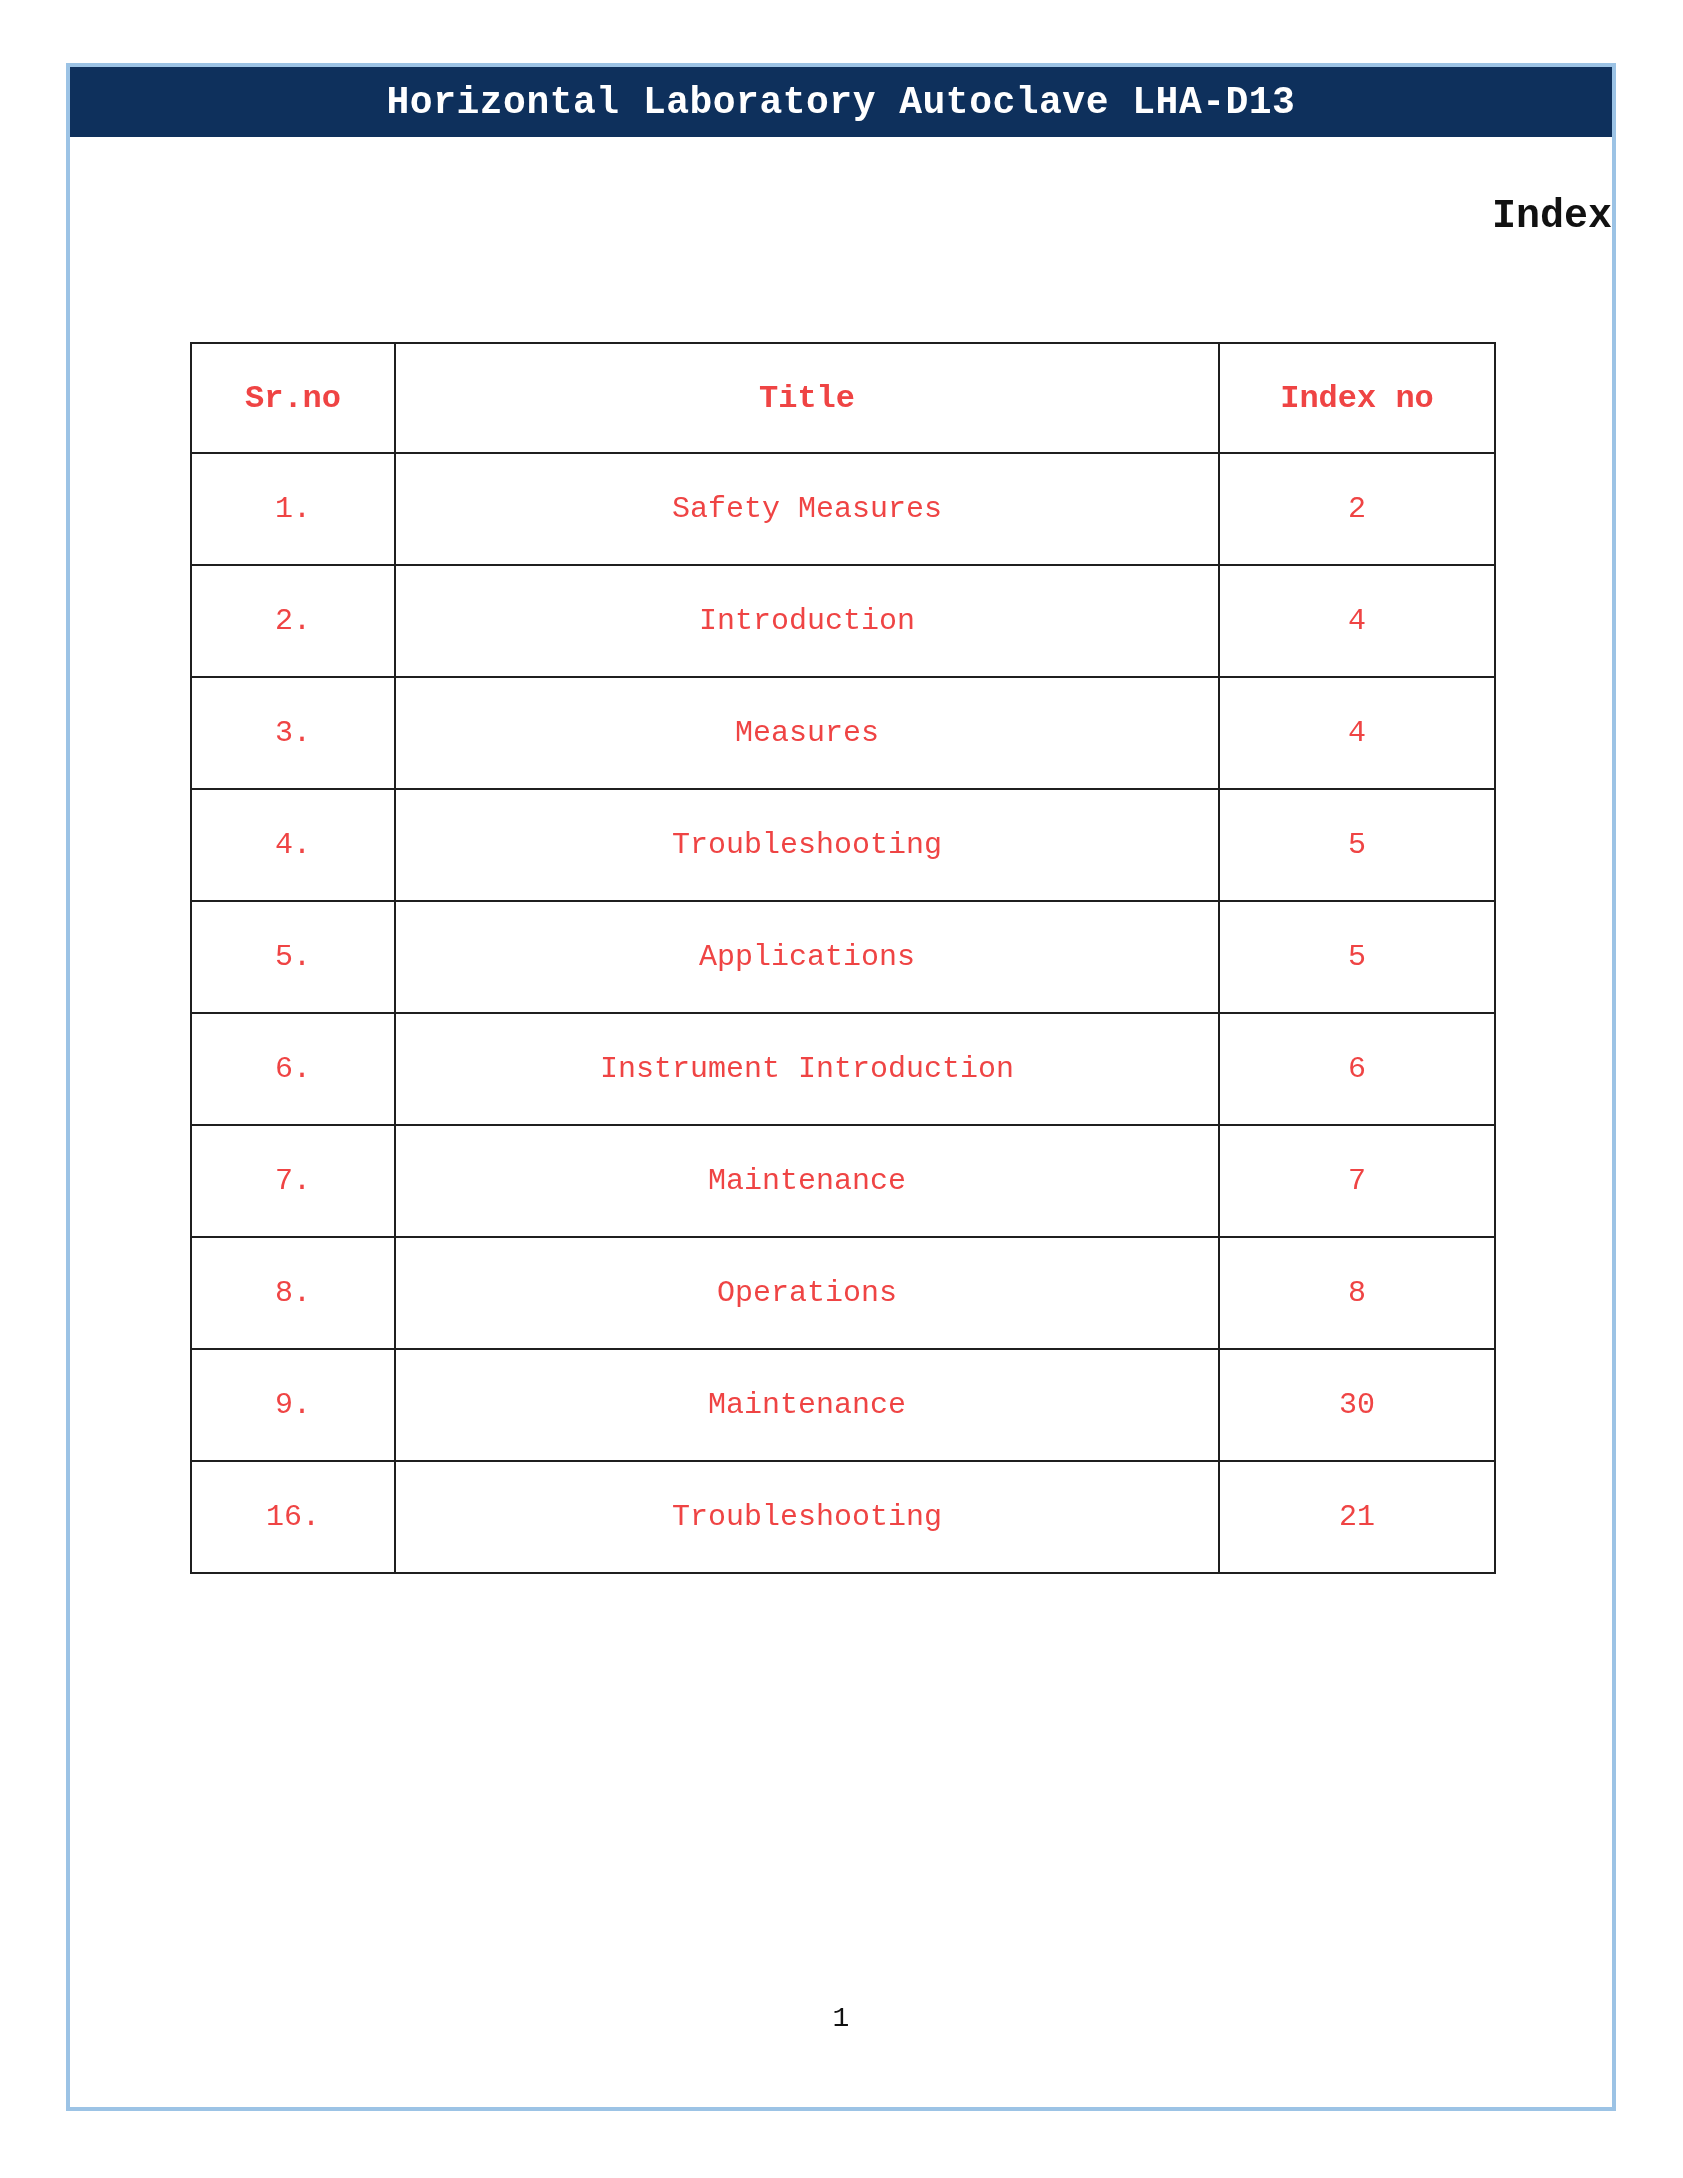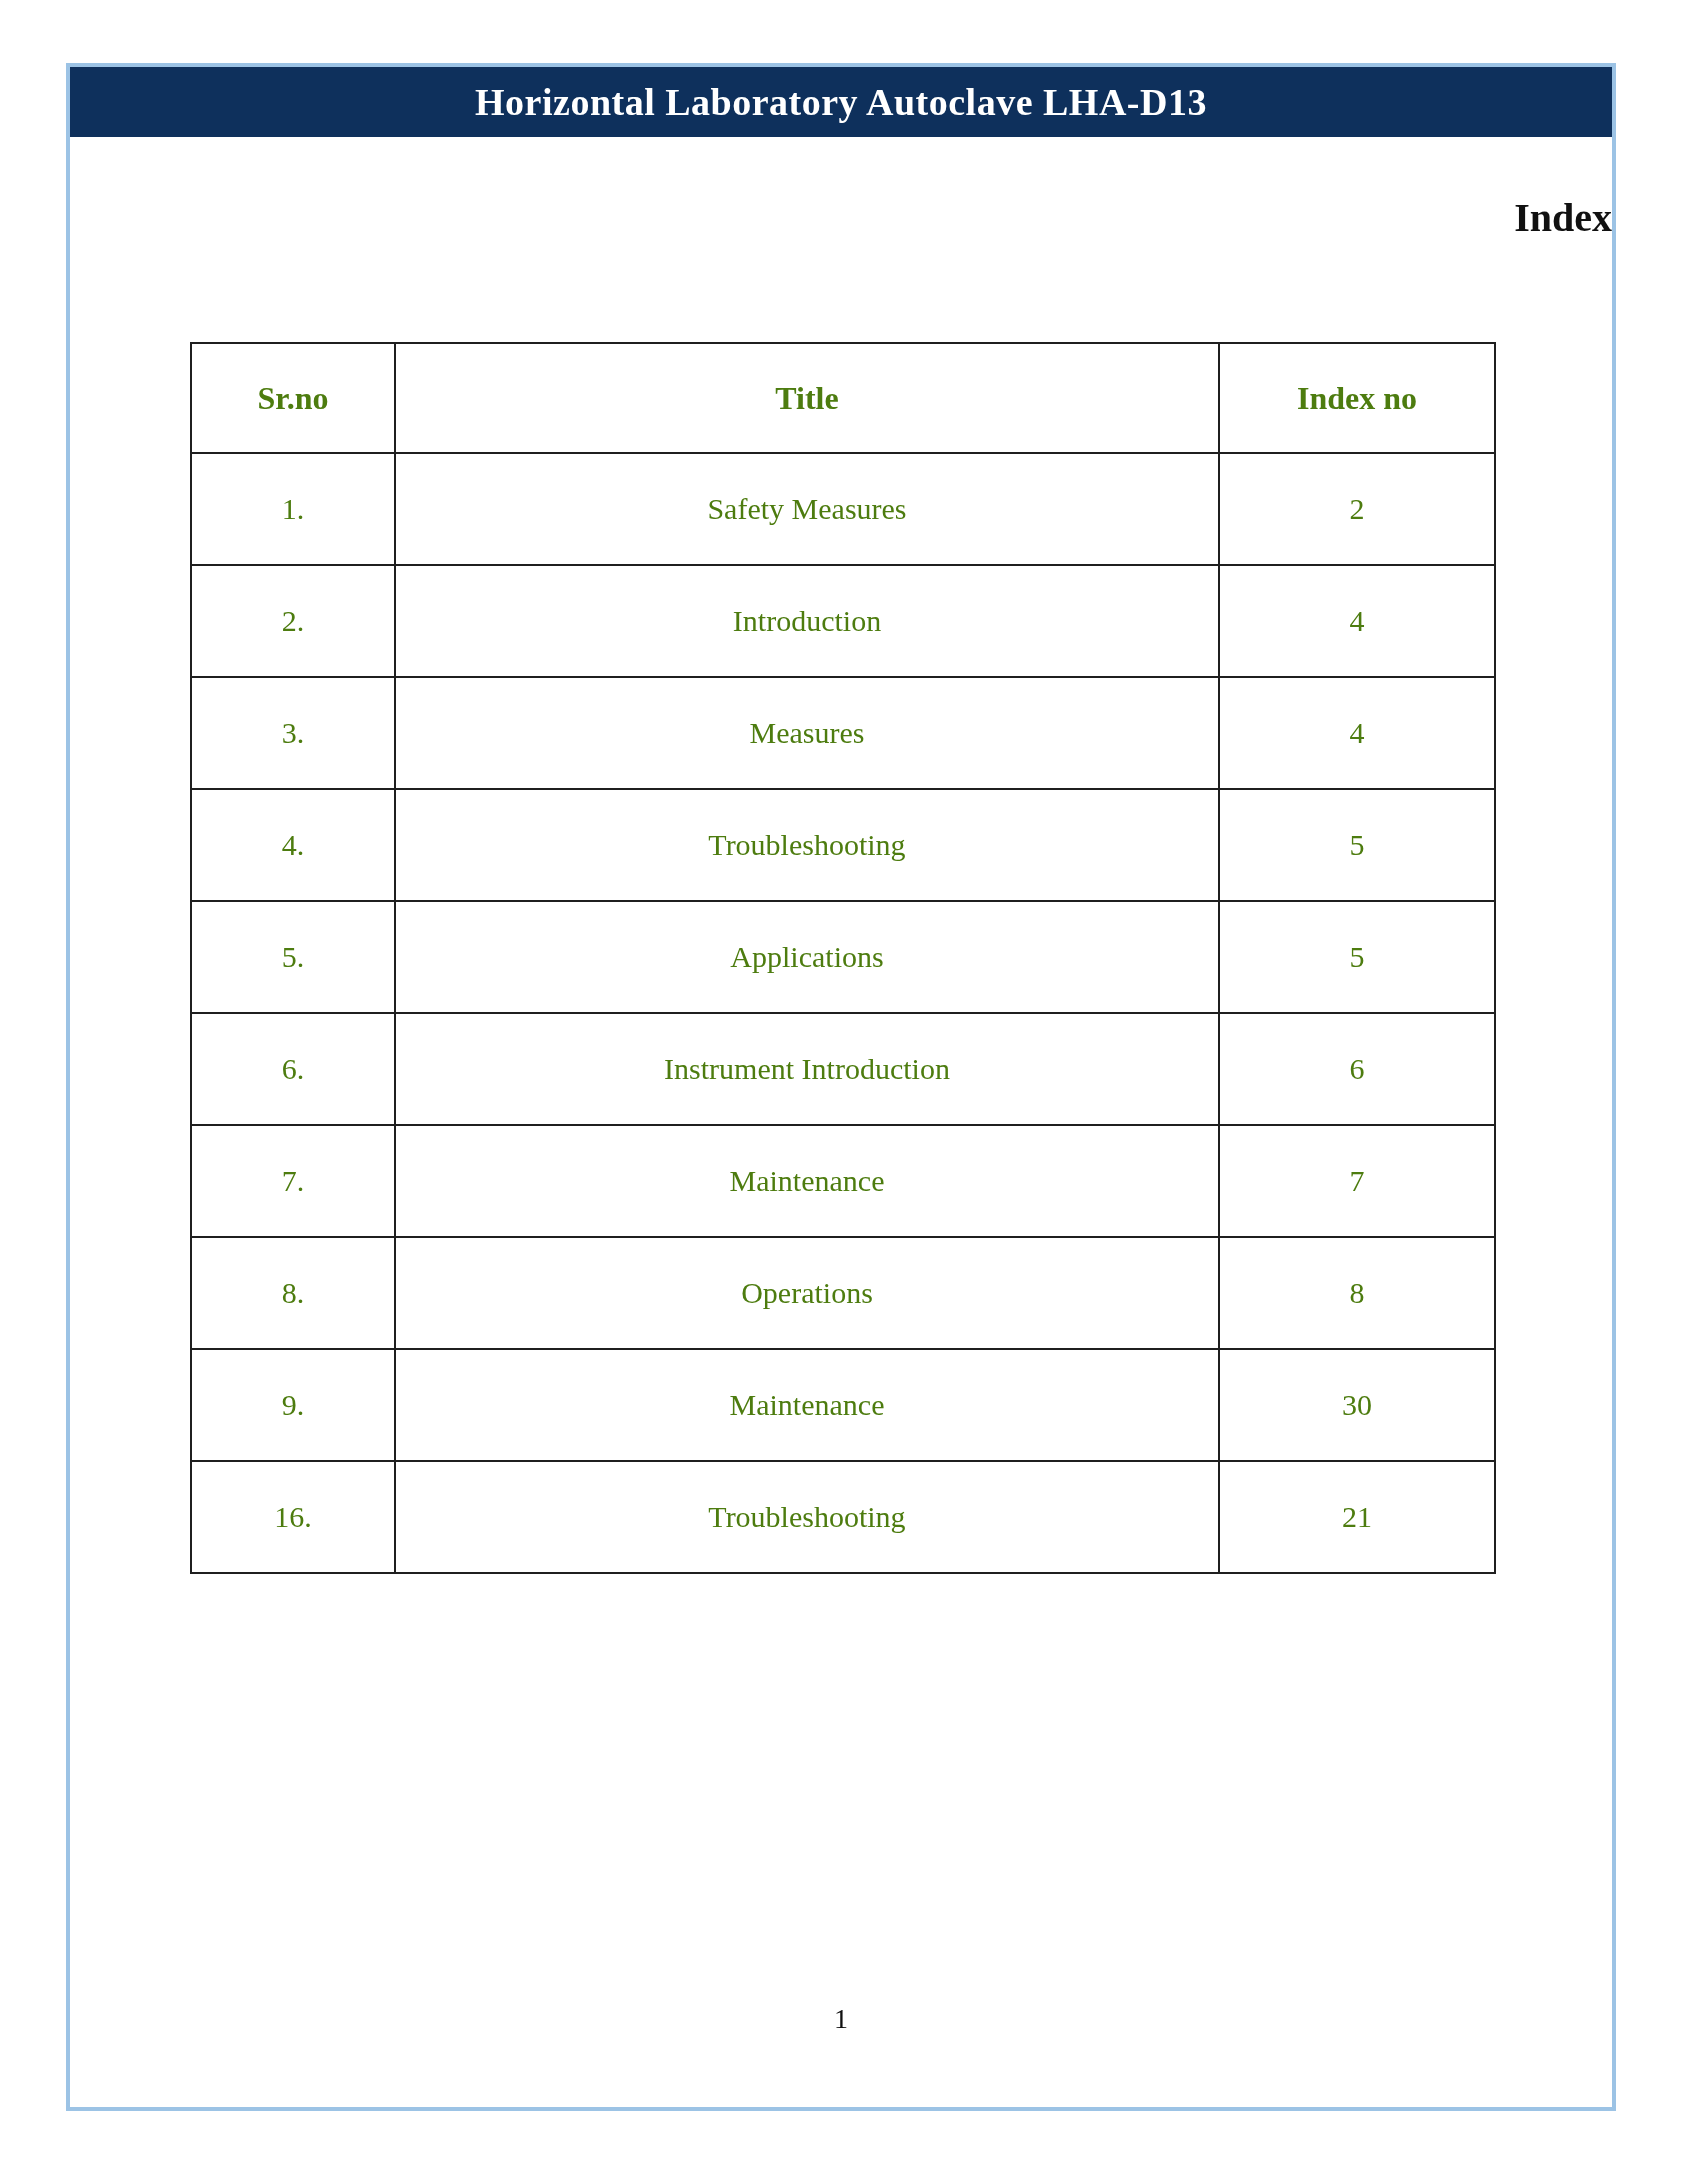--- a/index.html
+++ b/index.html
@@ -48,21 +48,21 @@
     left: 120px;
     width: 1304px;
     border-collapse: collapse;
     table-layout: fixed;
   }
   table.index-table th,
   table.index-table td {
     border: 2px solid #1f1f1f;
     text-align: center;
     vertical-align: middle;
-    color: #4d7c0f;
+    color: #ef4444;
     background: #ffffff;
   }
   table.index-table th {
     height: 110px;
     font-size: 32px;
     font-weight: bold;
   }
   table.index-table td {
     height: 112px;
     font-size: 30px;
@@ -76,21 +76,21 @@
     top: 1936px; left: 0;
     width: 100%;
     text-align: center;
     font-size: 28px;
     color: #111111;
   }
 </style>
 </head>
 <body>
 
-<div class="page-frame" style="border-color: rgb(156, 195, 229);">
+<div class="page-frame" style="border-color: rgb(156, 195, 229); font-family: Liberation Mono, monospace;">
 
   <header class="title-bar" style="background: rgb(14, 48, 92);">
     <h1 style="color: rgb(255, 255, 255);">Horizontal Laboratory Autoclave LHA-D13</h1>
   </header>
 
   <div class="index-heading">Index</div>
 
   <table class="index-table">
     <colgroup>
       <col class="col-sr">

